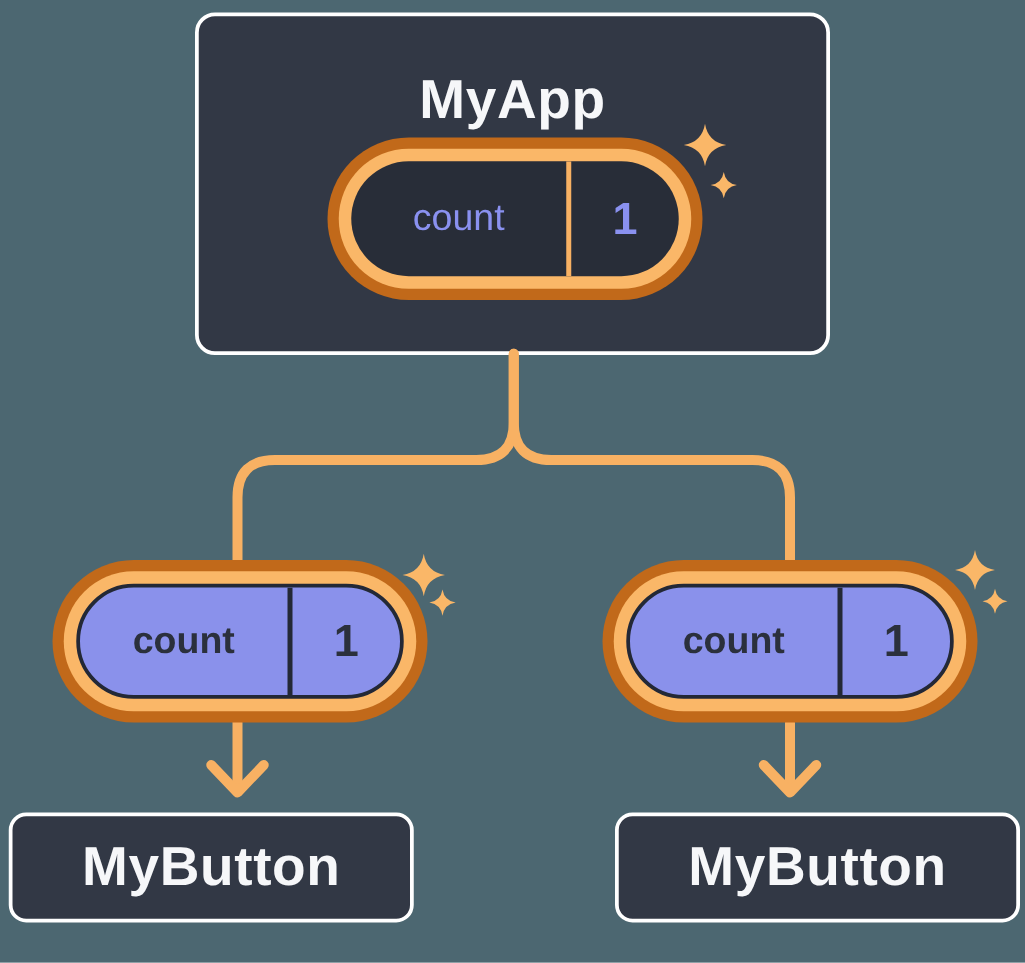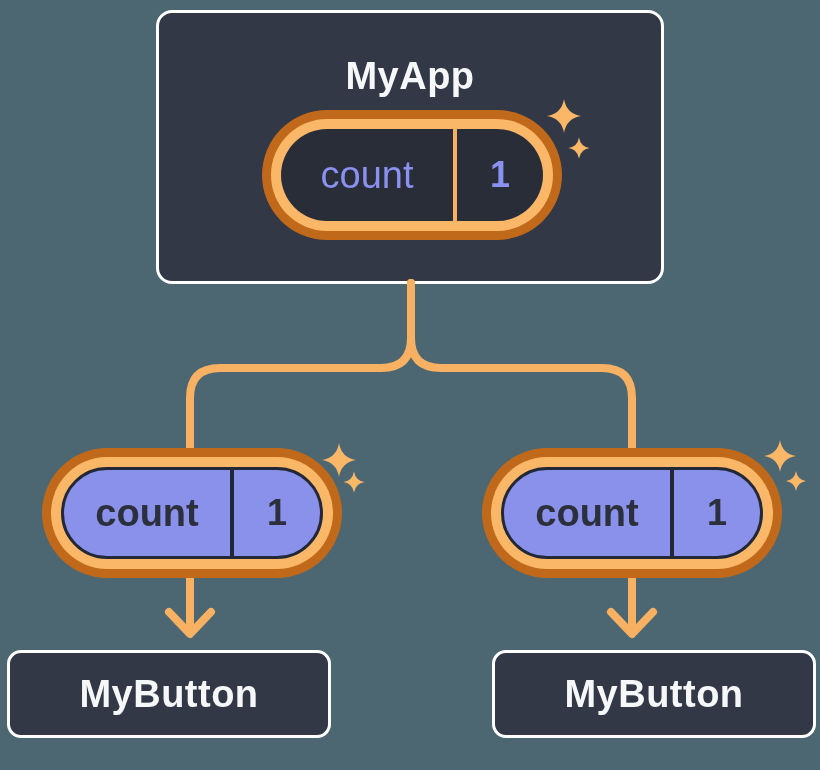--- a/index.html
+++ b/index.html
@@ -31,21 +31,21 @@
     top: 650px;
     border-radius: 14px;
     display: flex;
     align-items: center;
     justify-content: center;
   }
   .node-box.leaf.left  { left: 7px;  }
   .node-box.leaf.right { left: 492px; }
   .node-title {
     color: #F6F7F9;
-    font-size: 38px;
+    font-size: 44px;
     font-weight: 700;
     letter-spacing: 0.5px;
   }
   .root-title {
     position: absolute;
     left: 0; right: 0;
     top: 42px;
     text-align: center;
   }
   
@@ -78,21 +78,21 @@
   .pill-inner.dark { background: #282D38; }
   .pill-inner.purple {
     background: #8A91EB;
     border: 3px solid #232836;
   }
   .seg-key {
     flex: 1;
     display: flex;
     align-items: center;
     justify-content: center;
-    font-size: 38px;
+    font-size: 30px;
   }
   .seg-val {
     width: 86px;
     display: flex;
     align-items: center;
     justify-content: center;
     font-size: 36px;
     font-weight: 700;
   }
   .pill-divider { width: 4px; }

